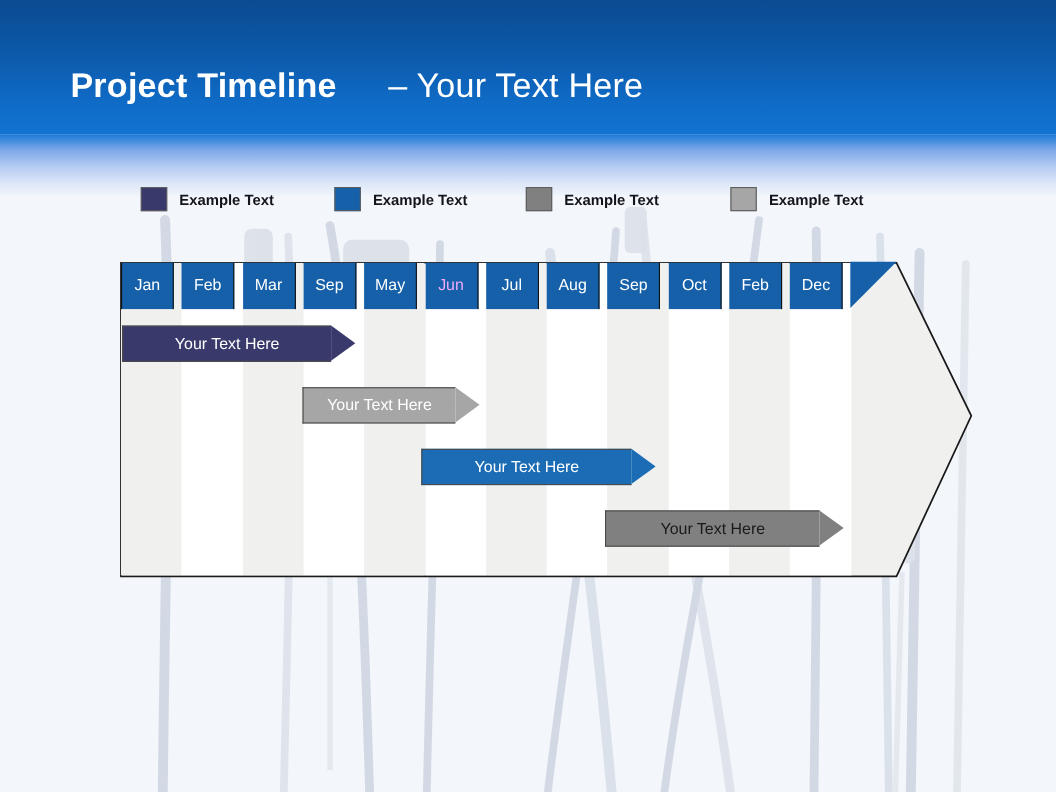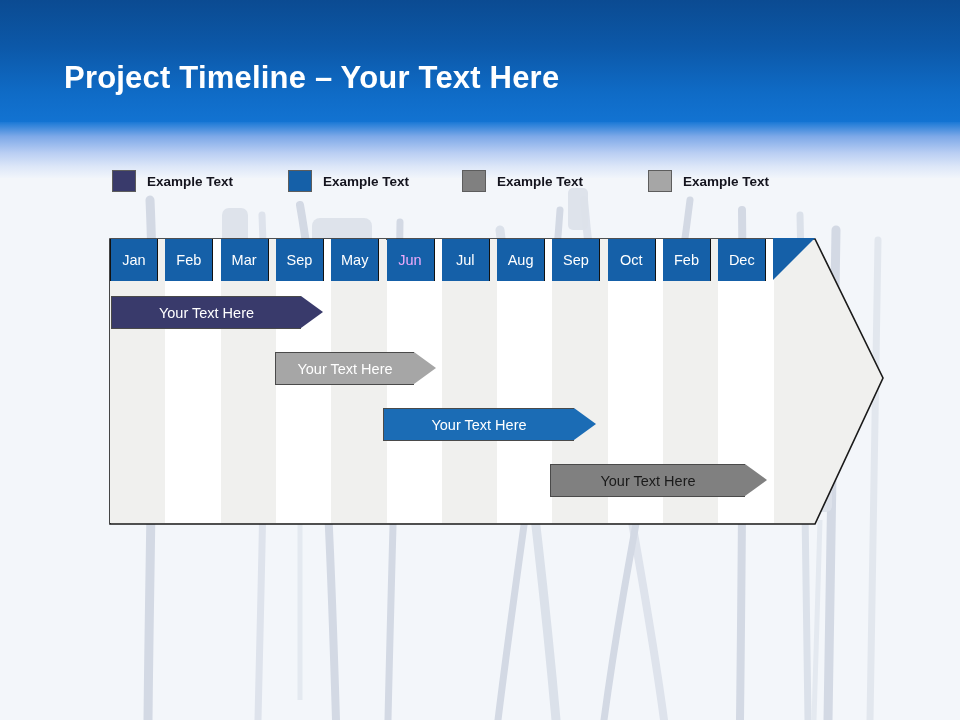--- a/index.html
+++ b/index.html
@@ -18,24 +18,24 @@
   #banner-fade{
     position:absolute;left:0;top:122px;width:960px;height:56px;z-index:2;
     background:linear-gradient(180deg,#1b79d6 0%,#7ea9e8 26%,#b9cef3 55%,#dde7f8 80%,#f1f5fb 100%);
   }
   #title{
     position:absolute;left:64px;top:58px;z-index:3;
     color:#ffffff;font-size:31px;line-height:40px;white-space:nowrap;
     letter-spacing:.2px;
   }
   #title .t-bold{font-weight:bold;}
-  #title .t-light{font-weight:bold;}
+  #title .t-light{font-weight:normal;margin-left:38px;}
 
   
-  #legend{position:absolute;left:0;top:168px;width:860px;height:28px;z-index:4;}
+  #legend{position:absolute;left:16px;top:168px;width:860px;height:28px;z-index:4;}
   .legend-item{position:absolute;top:0;height:26px;display:flex;align-items:center;}
   .legend-sw{width:24px;height:22px;border:1px solid #5d5d5d;box-sizing:border-box;}
   .legend-label{margin-left:11px;font-size:13.5px;font-weight:bold;color:#14141e;white-space:nowrap;}
   #lg0{left:112px;}
   #lg1{left:288px;}
   #lg2{left:462px;}
   #lg3{left:648px;}
 
   
   #chart{position:absolute;left:109px;top:238px;width:775px;height:288px;z-index:4;}

